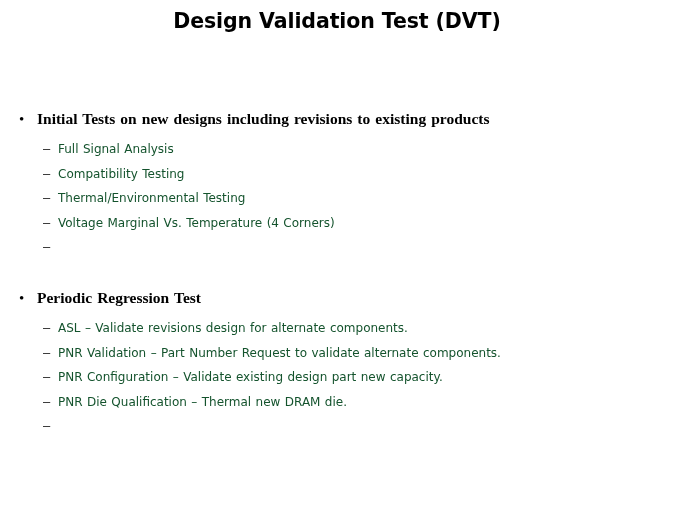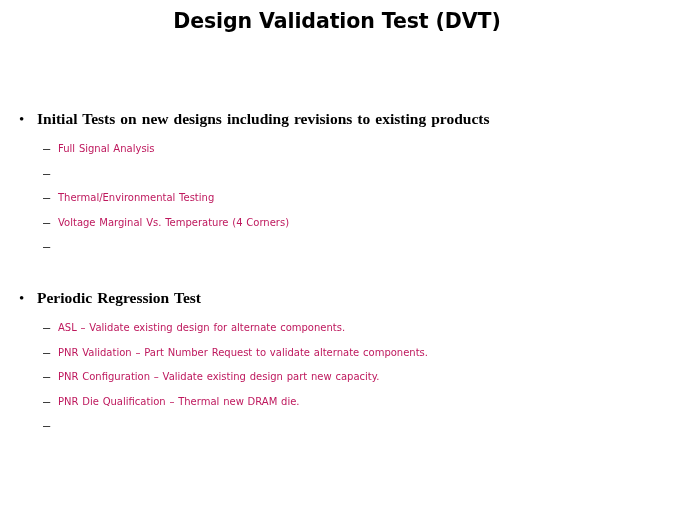--- a/index.html
+++ b/index.html
@@ -98,23 +98,23 @@
     top: 0;
     width: 14px;
     font-family: "Liberation Sans", sans-serif;
     font-size: 13px;
     line-height: 22px;
     color: #1c1c1c;
   }
   .l2-text {
     display: inline-block;
     font-family: "DejaVu Sans", sans-serif;
-    font-size: 10px;
+    font-size: 12px;
     line-height: 22px;
-    color: #be185d;
+    color: #14532d;
     white-space: nowrap;
     word-spacing: 0.6px;
   }
 
   .first-l1 { margin-bottom: 5px; }
 </style>
 </head>
 <body>
 
 <div class="slide">
@@ -130,20 +130,21 @@
         <span class="l1-text">Initial  Tests on new designs  including  revisions  to existing  products</span>
       </div>
 
       <ul class="l2-list">
         <li class="l2-row">
           <span class="l2-marker">–</span>
           <span class="l2-text">Full Signal Analysis</span>
         </li>
         <li class="l2-row">
           <span class="l2-marker">–</span>
+          <span class="l2-text">Compatibility  Testing</span>
         </li>
         <li class="l2-row">
           <span class="l2-marker">–</span>
           <span class="l2-text">Thermal/Environmental  Testing</span>
         </li>
         <li class="l2-row">
           <span class="l2-marker">–</span>
           <span class="l2-text">Voltage Marginal  Vs. Temperature (4 Corners)</span>
         </li>
         <li class="l2-row">
@@ -155,21 +156,21 @@
     <div class="section">
 
       <div class="l1-row first-l1">
         <span class="l1-marker">•</span>
         <span class="l1-text">Periodic  Regression  Test</span>
       </div>
 
       <ul class="l2-list">
         <li class="l2-row">
           <span class="l2-marker">–</span>
-          <span class="l2-text">ASL – Validate existing design for alternate components.</span>
+          <span class="l2-text">ASL – Validate revisions design for alternate components.</span>
         </li>
         <li class="l2-row">
           <span class="l2-marker">–</span>
           <span class="l2-text">PNR Validation – Part Number Request to validate  alternate components.</span>
         </li>
         <li class="l2-row">
           <span class="l2-marker">–</span>
           <span class="l2-text">PNR Configuration – Validate existing design part new capacity.</span>
         </li>
         <li class="l2-row">

